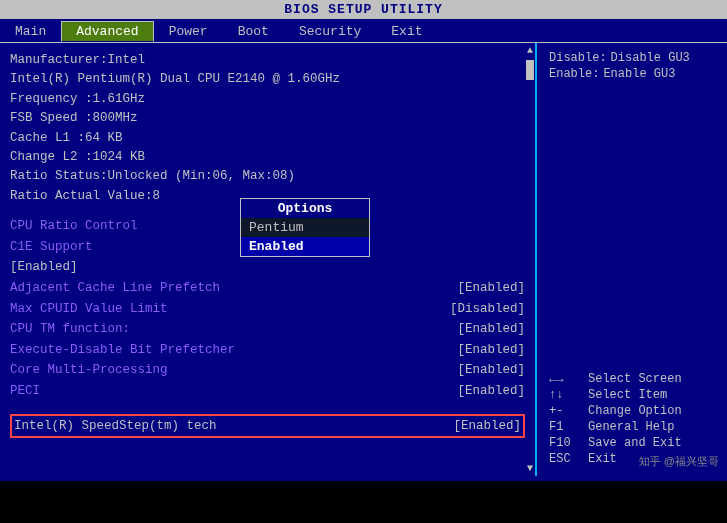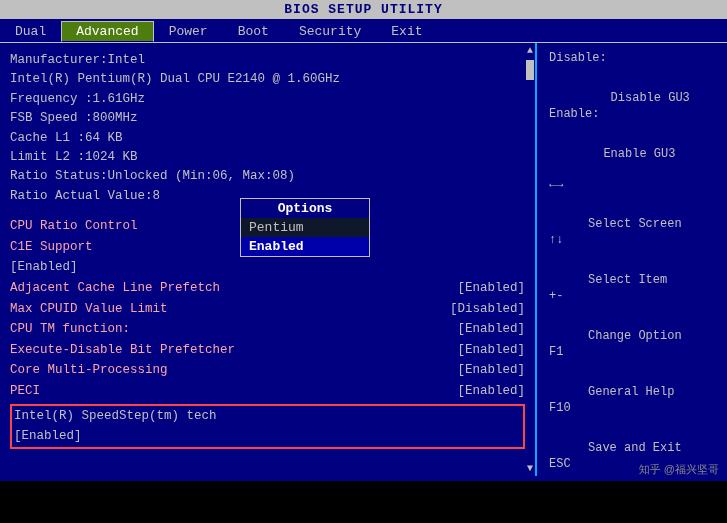--- a/index.html
+++ b/index.html
@@ -84,21 +84,21 @@
       line-height: 1.65;
     }
 
     .menu-item {
       display: flex;
       justify-content: space-between;
       color: #c0c0c0;
     }
 
     .menu-item .label {
-      color: #fca5a5;
+      color: #8b5cf6;
     }
 
     .menu-item .value {
       color: #c0c0c0;
     }
 
     
     .scroll-indicator {
       position: absolute;
       right: 0;
@@ -153,21 +153,20 @@
       font-size: 12px;
     }
 
     .help-key {
       color: #c0c0c0;
       min-width: 35px;
     }
 
     .help-desc {
       color: #c0c0c0;
-      margin-top: 40px;
     }
 
     
     .dropdown-popup {
       position: absolute;
       left: 240px;
       top: 155px;
       background: #0f172a;
       border: 1px solid #c0c0c0;
       min-width: 130px;
@@ -194,67 +193,66 @@
       color: #ffffff;
       font-weight: bold;
     }
 
     
     .speedstep-row {
       border: 2px solid #ff4444;
       display: flex;
       justify-content: space-between;
       padding: 0 2px;
-      margin-top: 2px;
-      flex-direction: column;
+      margin-top: 12px;
     }
 
     .bracket-value {
       color: #c0c0c0;
     }
 
     
     .watermark {
       position: absolute;
-      bottom: 4px;
+      bottom: 12px;
       right: 8px;
       font-size: 11px;
       color: #888;
       font-family: sans-serif;
     }
   </style>
 </head>
 <body>
 
 <div class="bios-container">
 
   <div class="title-bar">
     <span>BIOS SETUP UTILITY</span>
   </div>
 
   <div class="tab-bar">
-    <div class="tab">Dual</div>
+    <div class="tab">Main</div>
     <div class="tab active">Advanced</div>
     <div class="tab">Power</div>
     <div class="tab">Boot</div>
     <div class="tab">Security</div>
     <div class="tab">Exit</div>
   </div>
 
   <div class="main-layout">
 
     <div class="left-panel">
 
       <div class="info-section">
         <div>Manufacturer:Intel</div>
         <div>Intel(R) Pentium(R) Dual  CPU  E2140  @ 1.60GHz</div>
         <div>Frequency    :1.61GHz</div>
         <div>FSB Speed    :800MHz</div>
         <div>Cache L1     :64 KB</div>
-        <div>Limit L2     :1024 KB</div>
+        <div>Change L2     :1024 KB</div>
         <div>Ratio Status:Unlocked  (Min:06, Max:08)</div>
         <div>Ratio Actual Value:8</div>
       </div>
 
       <div class="menu-section">
 
         <div class="menu-item">
           <span class="label">CPU Ratio Control</span>
           <span class="value"></span>
         </div>

